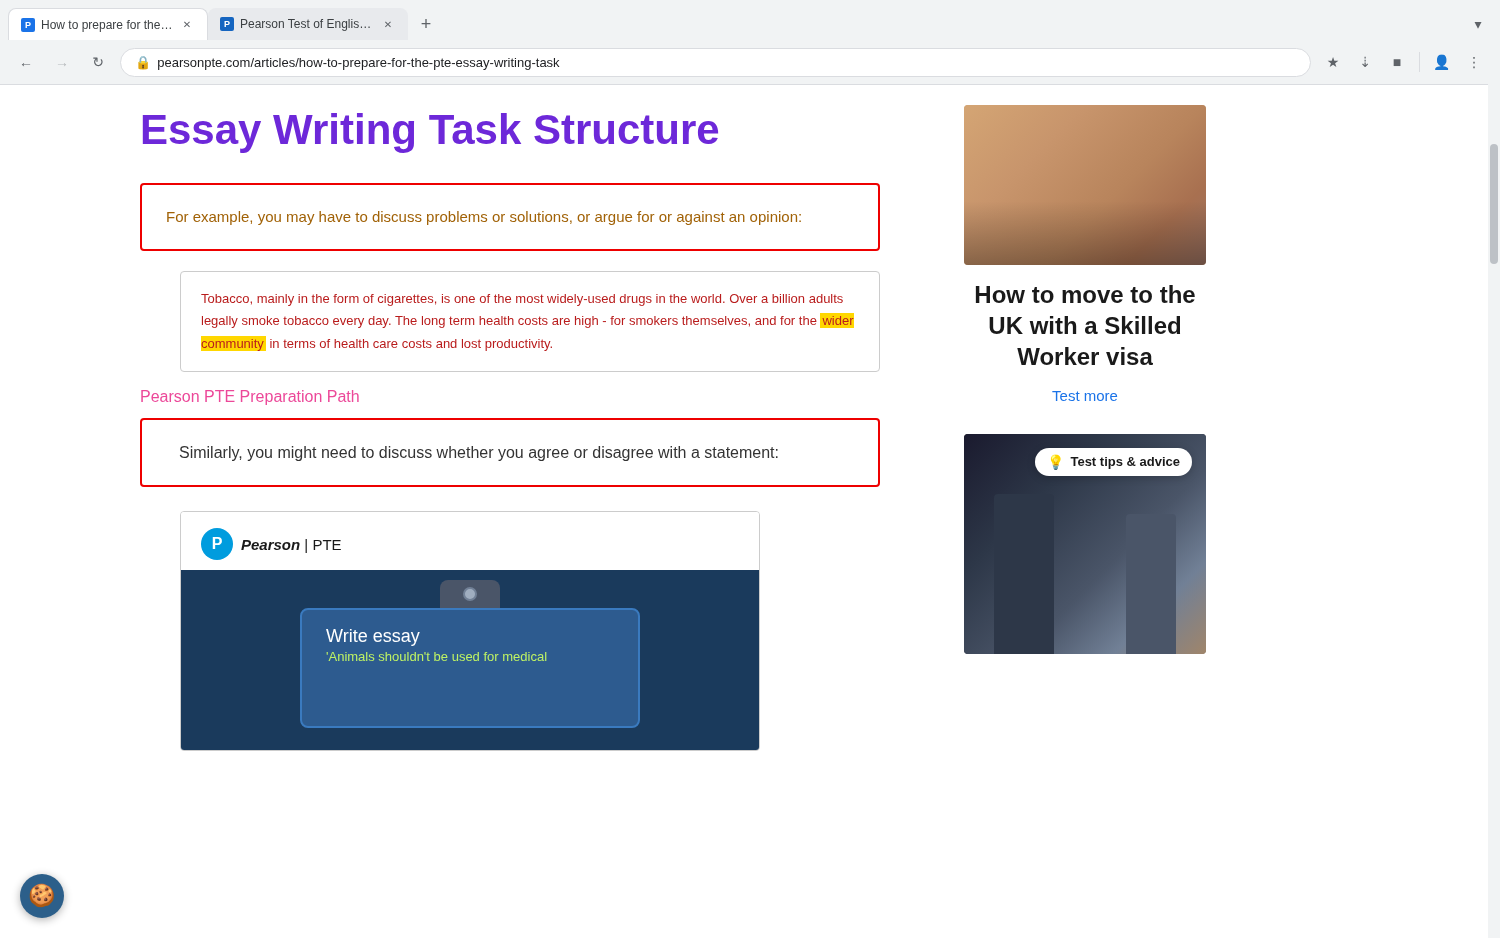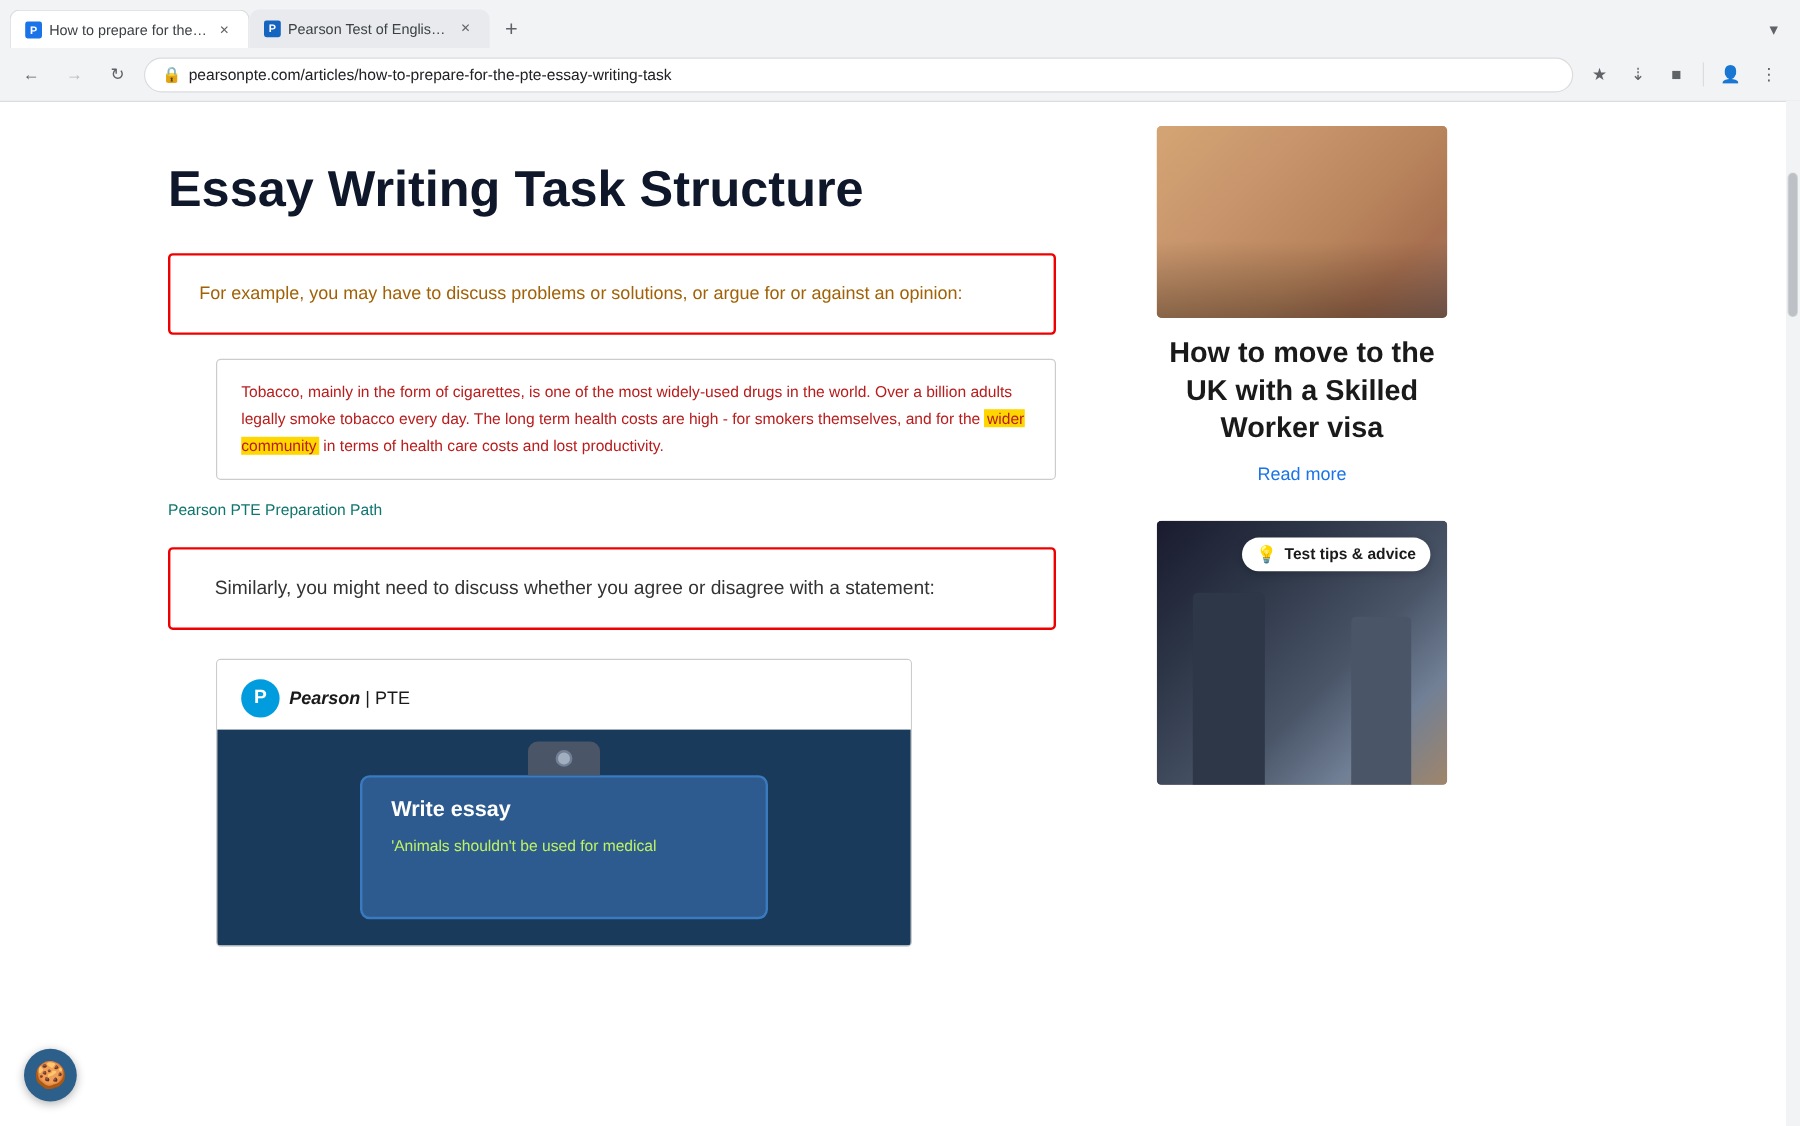--- a/index.html
+++ b/index.html
@@ -154,24 +154,23 @@
       width: 290px;
       padding: 20px 24px;
       flex-shrink: 0;
       text-align: center;
     }
 
     
     .page-title {
       font-size: 42px;
       font-weight: 700;
-      color: #0f172a;
+      color: #6d28d9;
       margin-bottom: 28px;
       line-height: 1.2;
-      margin-top: 28px;
     }
 
     .intro-text {
       font-size: 16px;
       color: #333;
       line-height: 1.6;
       margin-bottom: 24px;
     }
 
     .highlight-box {
@@ -203,25 +202,25 @@
       margin-bottom: 10px;
     }
     .example-card p:last-child { margin-bottom: 0; }
 
     .highlight-yellow {
       background-color: #ffd700;
       padding: 0 2px;
     }
 
     .prep-link {
-      color: #0f766e;
+      color: #ec4899;
       text-decoration: none;
-      font-size: 13px;
+      font-size: 16px;
       display: inline-block;
-      margin-bottom: 24px;
+      margin-bottom: 12px;
     }
 
     .second-highlight-box {
       border: 2.5px solid #e00;
       border-radius: 4px;
       padding: 20px 37px;
       margin-bottom: 24px;
     }
     .second-highlight-box p {
       font-size: 16px;
@@ -305,23 +304,22 @@
     .clipboard-board {
       background: #2d5b8f;
       border-radius: 8px;
       padding: 16px 24px;
       width: 340px;
       min-height: 120px;
       border: 2px solid #3a7abf;
     }
     .clipboard-essay-title {
       font-size: 18px;
-      font-weight: 700;
+      font-weight: 400;
       color: #fff;
-      margin-bottom: 10px;
     }
     .clipboard-essay-text {
       font-size: 13px;
       color: #bef264;
       line-height: 1.5;
     }
 
     
     .sidebar-image {
       width: 100%;
@@ -538,21 +536,21 @@
 
   <div class="sidebar">
 
     
     <div class="sidebar-image">
       <div class="fake-airport-img"></div>
     </div>
 
     <h2 class="sidebar-article-title">How to move to the UK with a Skilled Worker visa</h2>
 
-    <a class="sidebar-read-more" href="#">Read more</a>
+    <a class="sidebar-read-more" href="#">Test more</a>
 
     
     <div class="sidebar-card2">
       <div class="fake-tutoring-img">
 
         <div style="position:absolute;bottom:0;left:0;right:0;height:100%;background:linear-gradient(135deg,#1a1a2e 0%,#2d3748 30%,#4a5568 60%,#718096 80%,#a0856a 100%);"></div>
         <div style="position:absolute;bottom:0;left:30px;width:60px;height:160px;background:#2d3748;border-radius:4px 4px 0 0;"></div>
         <div style="position:absolute;bottom:0;right:30px;width:50px;height:140px;background:#4a5568;border-radius:4px 4px 0 0;"></div>
       </div>
       <div class="test-tips-badge">

